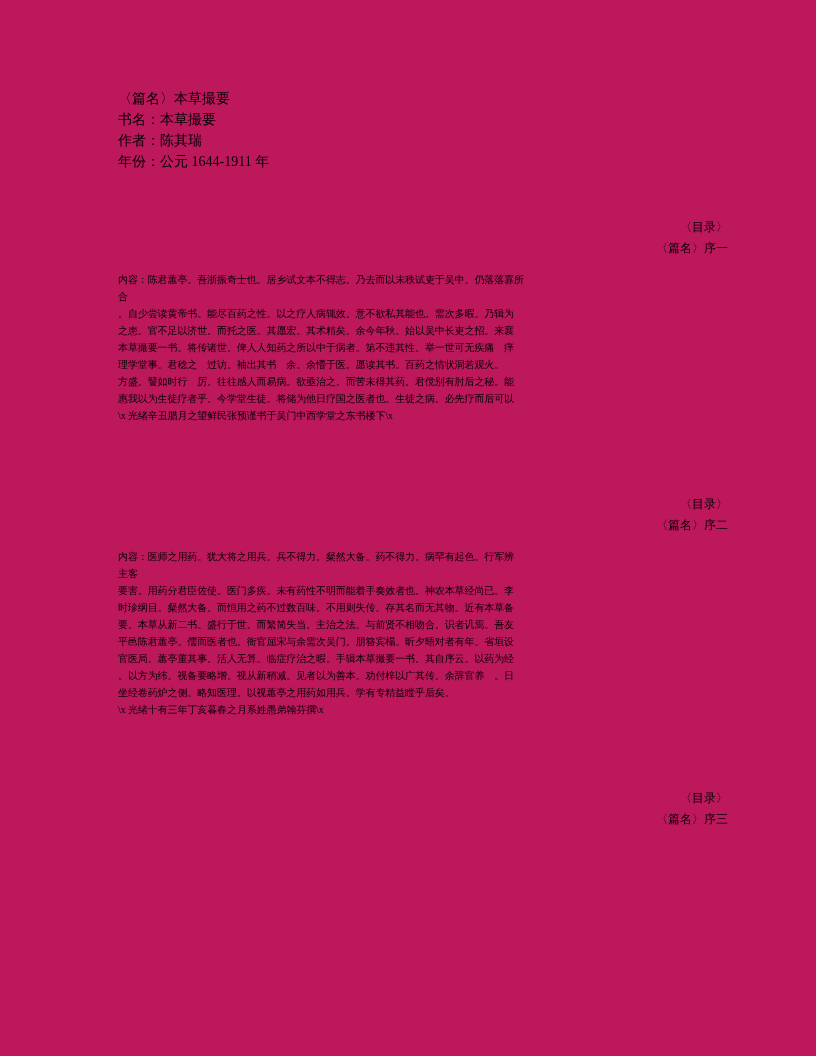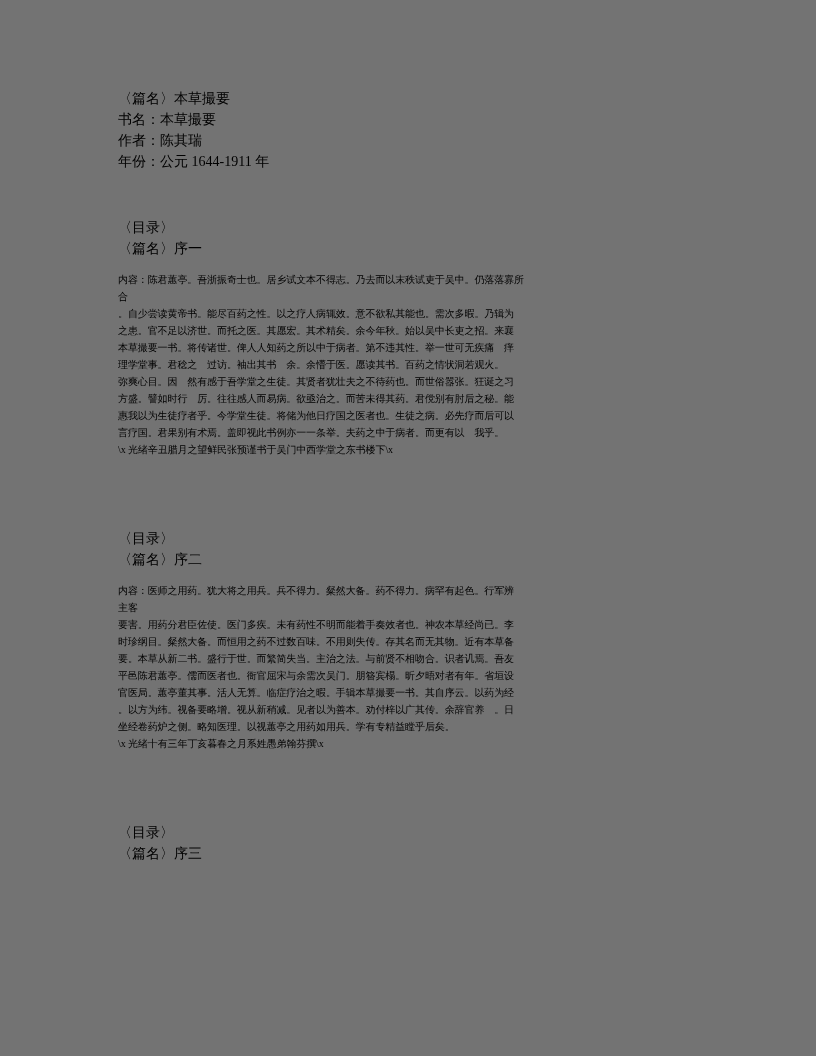--- a/index.html
+++ b/index.html
@@ -10,33 +10,34 @@
   body {
     width: 816px;
     height: 1056px;
     overflow: hidden;
   }
   .page {
     box-sizing: border-box;
     width: 816px;
     height: 1056px;
     padding: 88px 88px 0 118px;
-    background: #737373;
+    background: #be185d;
     color: #000000;
     font-family: "Liberation Serif", "DejaVu Serif", serif;
   }
   .hline {
     font-size: 14px;
     line-height: 21px;
     white-space: pre;
   }
   .toc, .stitle {
-    font-size: 14px;
+    font-size: 12px;
     line-height: 21px;
     white-space: pre;
+    text-align: right;
   }
   .sec.s1 .toc { margin-top: 45px; }
   .sec.s2 .toc { margin-top: 70px; }
   .sec.s3 .toc { margin-top: 70px; }
   .stitle { }
   .para { margin-top: 12px; }
   .pline {
     font-size: 10px;
     line-height: 17px;
     letter-spacing: -0.1px;
@@ -58,24 +59,22 @@
   <section class="sec s1">
     <div class="toc">〈目录〉</div>
     <div class="stitle">〈篇名〉序一</div>
     <div class="para">
       <div class="pline">内容：陈君蕙亭。吾浙振奇士也。居乡试文本不得志。乃去而以末秩试吏于吴中。仍落落寡所</div>
       <div class="pline">合</div>
       <div class="pline">。自少尝读黄帝书。能尽百药之性。以之疗人病辄效。意不欲私其能也。需次多暇。乃辑为</div>
       <div class="pline">之患。官不足以济世。而托之医。其愿宏。其术精矣。余今年秋。始以吴中长吏之招。来襄</div>
       <div class="pline">本草撮要一书。将传诸世。俾人人知药之所以中于病者。第不违其性。举一世可无疾痛　痒</div>
       <div class="pline">理学堂事。君稔之　过访。袖出其书　余。余懵于医。愿读其书。百药之情状洞若观火。</div>
-      <div class="pline">弥爽心目。因　然有感于吾学堂之生徒。其贤者犹壮夫之不待药也。而世俗嚣张。狂诞之习</div>
       <div class="pline">方盛。譬如时行　厉。往往感人而易病。欲亟治之。而苦未得其药。君傥别有肘后之秘。能</div>
       <div class="pline">惠我以为生徒疗者乎。今学堂生徒。将储为他日疗国之医者也。生徒之病。必先疗而后可以</div>
-      <div class="pline">言疗国。君果别有术焉。盖即视此书例亦一一条举。夫药之中于病者。而更有以　我乎。</div>
       <div class="pline">\x 光绪辛丑腊月之望鲜民张预谨书于吴门中西学堂之东书楼下\x</div>
     </div>
   </section>
 
   <section class="sec s2">
     <div class="toc">〈目录〉</div>
     <div class="stitle">〈篇名〉序二</div>
     <div class="para">
       <div class="pline">内容：医师之用药。犹大将之用兵。兵不得力。粲然大备。药不得力。病罕有起色。行军辨</div>
       <div class="pline">主客</div>

